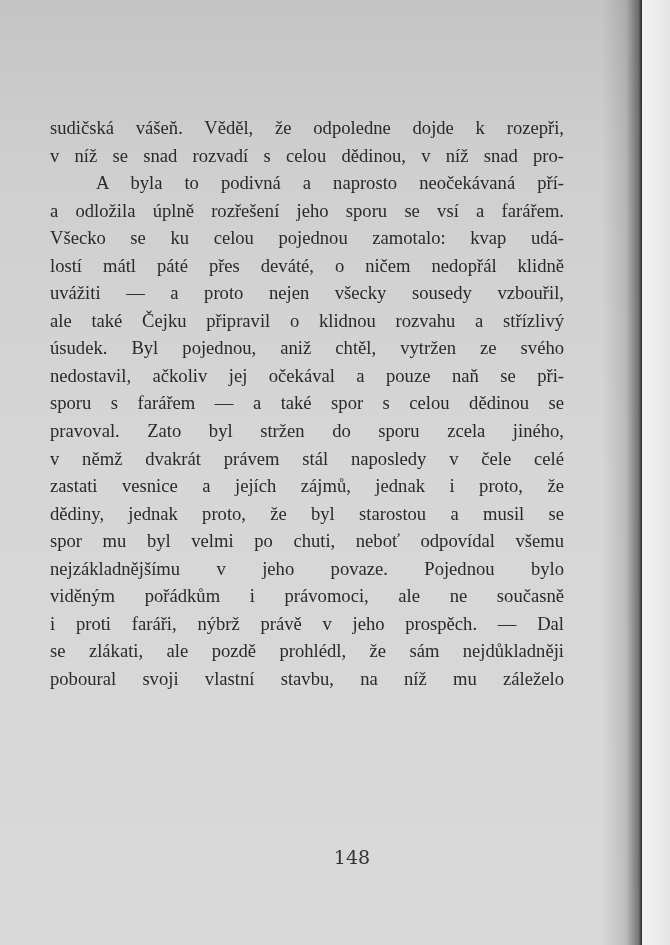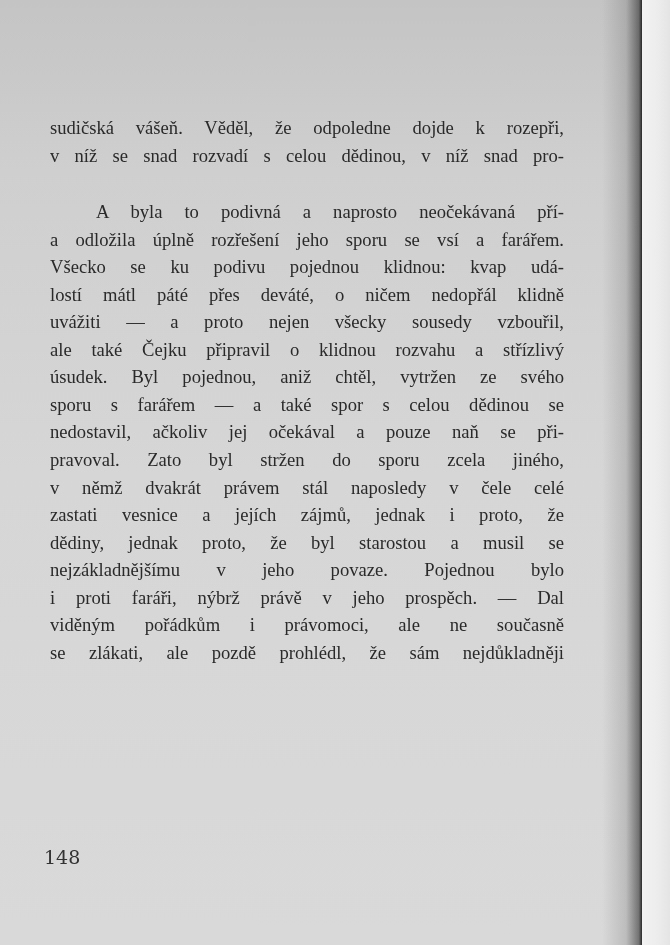--- a/index.html
+++ b/index.html
@@ -21,46 +21,48 @@
     }
     .text {
       position: absolute; left: 50px; top: 114px; width: 514px;
       font-family: Liberation Serif, serif;
       font-size: 18.6px; line-height: 27.55px; color: #2a2a2a;
     }
     .line {
       display: block; white-space: nowrap; text-align: justify; text-align-last: justify;
       height: 27.55px;
     }
-    .line.indent { padding-left: 46px; margin-top: 29px; }
+    .line.indent { padding-left: 46px; }
     .pageno {
-      position: absolute; left: 0; width: 600px; top: 846px; text-align: left;
+      position: absolute; left: 8px; width: 600px; top: 846px; text-align: center;
       font-family: "DejaVu Serif", "Liberation Serif", serif; font-size: 19px; color: #333; padding-left: 44px;
     }
   </style>
 </head>
 <body>
 
 <div class="page">
   <div class="text">
     <span class="line">sudičská vášeň. Věděl, že odpoledne dojde k rozepři,</span>
     <span class="line">v níž se snad rozvadí s celou dědinou, v níž snad pro-</span>
     <span class="line indent">A byla to podivná a naprosto neočekávaná pří-</span>
     <span class="line">a odložila úplně rozřešení jeho sporu se vsí a farářem.</span>
-    <span class="line">Všecko se ku podivu pojednou klidnou: kvap udá-</span>
+    <span class="line">Všecko se ku celou pojednou zamotalo: kvap udá-</span>
     <span class="line">lostí mátl páté přes deváté, o ničem nedopřál klidně</span>
     <span class="line">uvážiti — a proto nejen všecky sousedy vzbouřil,</span>
     <span class="line">ale také Čejku připravil o klidnou rozvahu a střízlivý</span>
     <span class="line">úsudek. Byl pojednou, aniž chtěl, vytržen ze svého</span>
+    <span class="line">nedostavil, ačkoliv jej očekával a pouze naň se při-</span>
     <span class="line">sporu s farářem — a také spor s celou dědinou se</span>
-    <span class="line">nedostavil, ačkoliv jej očekával a pouze naň se při-</span>
     <span class="line">pravoval. Zato byl stržen do sporu zcela jiného,</span>
     <span class="line">v němž dvakrát právem stál naposledy v čele celé</span>
     <span class="line">zastati vesnice a jejích zájmů, jednak i proto, že</span>
     <span class="line">dědiny, jednak proto, že byl starostou a musil se</span>
+    <span class="line">spor mu byl velmi po chuti, neboť odpovídal všemu</span>
     <span class="line">nejzákladnějšímu v jeho povaze. Pojednou bylo</span>
+    <span class="line">viděným pořádkům i právomoci, ale ne současně</span>
     <span class="line">i proti faráři, nýbrž právě v jeho prospěch. — Dal</span>
-    <span class="line">viděným pořádkům i právomoci, ale ne současně</span>
     <span class="line">se zlákati, ale pozdě prohlédl, že sám nejdůkladněji</span>
+    <span class="line">poboural svoji vlastní stavbu, na níž mu záleželo</span>
   </div>
   <div class="pageno">148</div>
 </div>
 <div class="edge"></div>
 
 </body></html>

